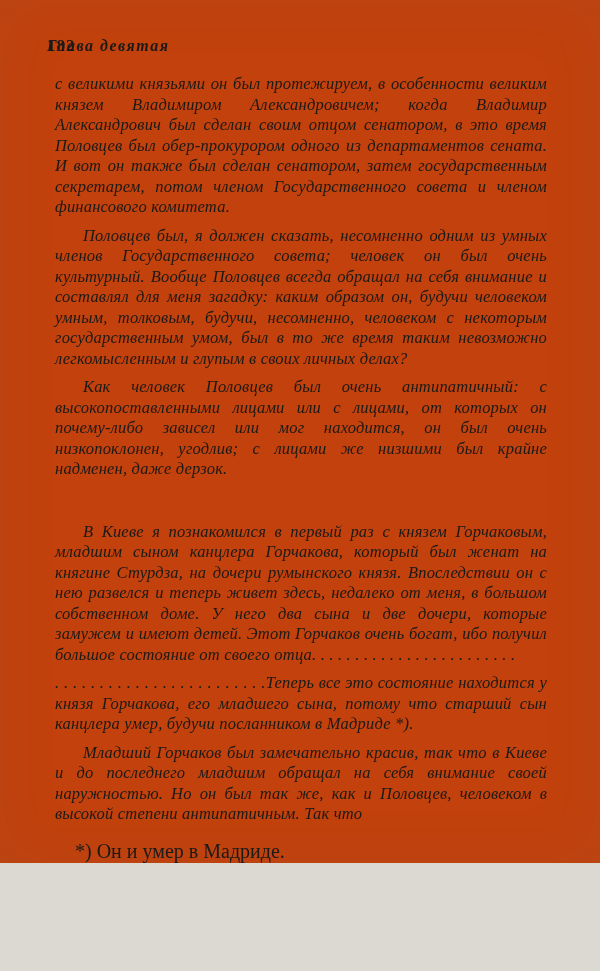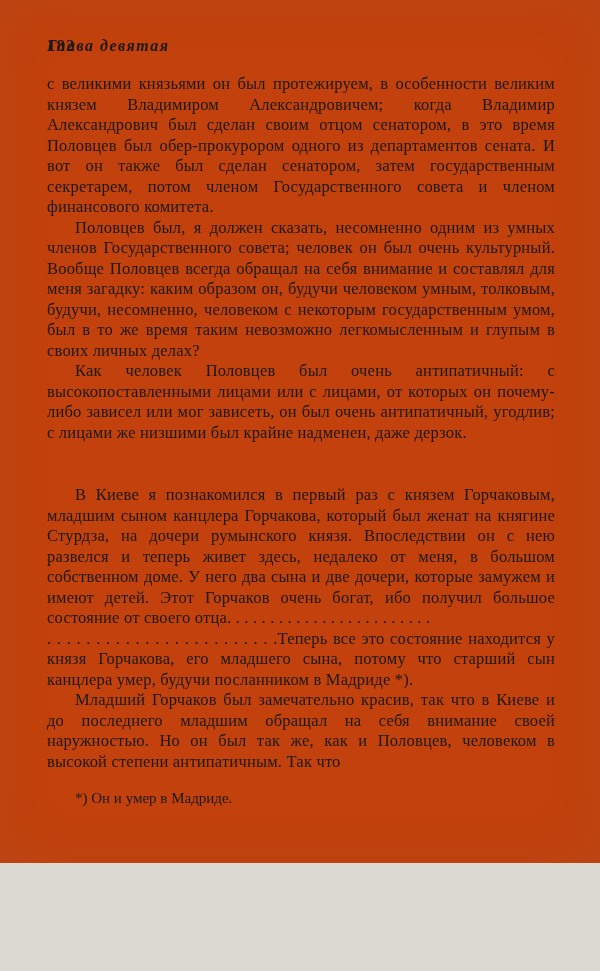--- a/index.html
+++ b/index.html
@@ -44,50 +44,51 @@
     letter-spacing: 1.5px;
     font-weight: bold;
   }
   .body-text {
     font-size: 16.5px;
     line-height: 20.5px;
     text-align: justify;
     letter-spacing: 0.2px;
   }
   .body-text p {
-    margin: 0;
+    margin: 8px;
     text-indent: 28px;
+    font-style: italic;
   }
   .body-text p.no-indent {
     text-indent: 0;
   }
   .body-text p.section-start {
     margin-top: 42px;
   }
   .footnote {
     margin-top: 16px;
-    font-size: 15px;
+    font-size: 20px;
     line-height: 20px;
     text-indent: 28px;
   }
 </style>
 </head>
 <body>
 
 <div class="page">
 
   <div class="header">
     <span class="page-number">182</span>
     <span class="running-title">Глава девятая</span>
   </div>
 
   <div class="body-text">
     <p class="no-indent">с великими князьями он был протежируем, в особенности великим князем Владимиром Александровичем; когда Владимир Александрович был сделан своим отцом сенатором, в это время Половцев был обер-прокурором одного из департаментов сената. И вот он также был сделан сенатором, затем государственным секретарем, потом членом Государственного совета и членом финансового комитета.</p>
     <p>Половцев был, я должен сказать, несомненно одним из умных членов Государственного совета; человек он был очень культурный. Вообще Половцев всегда обращал на себя внимание и составлял для меня загадку: каким образом он, будучи человеком умным, толковым, будучи, несомненно, человеком с некоторым государственным умом, был в то же время таким невозможно легкомысленным и глупым в своих личных делах?</p>
-    <p>Как человек Половцев был очень антипатичный: с высокопоставленными лицами или с лицами, от которых он почему-либо зависел или мог зависеть, он был очень антипатичный, угодлив; с лицами же низшими был крайне надменен, даже дерзок.</p>
+    <p>Как человек Половцев был очень антипатичный: с высокопоставленными лицами или с лицами, от которых он почему-либо зависел или мог находится, он был очень низкопоклонен, угодлив; с лицами же низшими был крайне надменен, даже дерзок.</p>
     <p class="section-start">В Киеве я познакомился в первый раз с князем Горчаковым, младшим сыном канцлера Горчакова, который был женат на княгине Стурдза, на дочери румынского князя. Впоследствии он с нею развелся и теперь живет здесь, недалеко от меня, в большом собственном доме. У него два сына и две дочери, которые замужем и имеют детей. Этот Горчаков очень богат, ибо получил большое состояние от своего отца. . . . . . . . . . . . . . . . . . . . . . . .</p>
     <p class="no-indent">. . . . . . . . . . . . . . . . . . . . . . . .Теперь все это состояние находится у князя Горчакова, его младшего сына, потому что старший сын канцлера умер, будучи посланником в Мадриде *).</p>
     <p>Младший Горчаков был замечательно красив, так что в Киеве и до последнего младшим обращал на себя внимание своей наружностью. Но он был так же, как и Половцев, человеком в высокой степени антипатичным. Так что</p>
   </div>
 
   <div class="footnote">*) Он и умер в Мадриде.</div>
 
 </div>
 
 </body></html>

